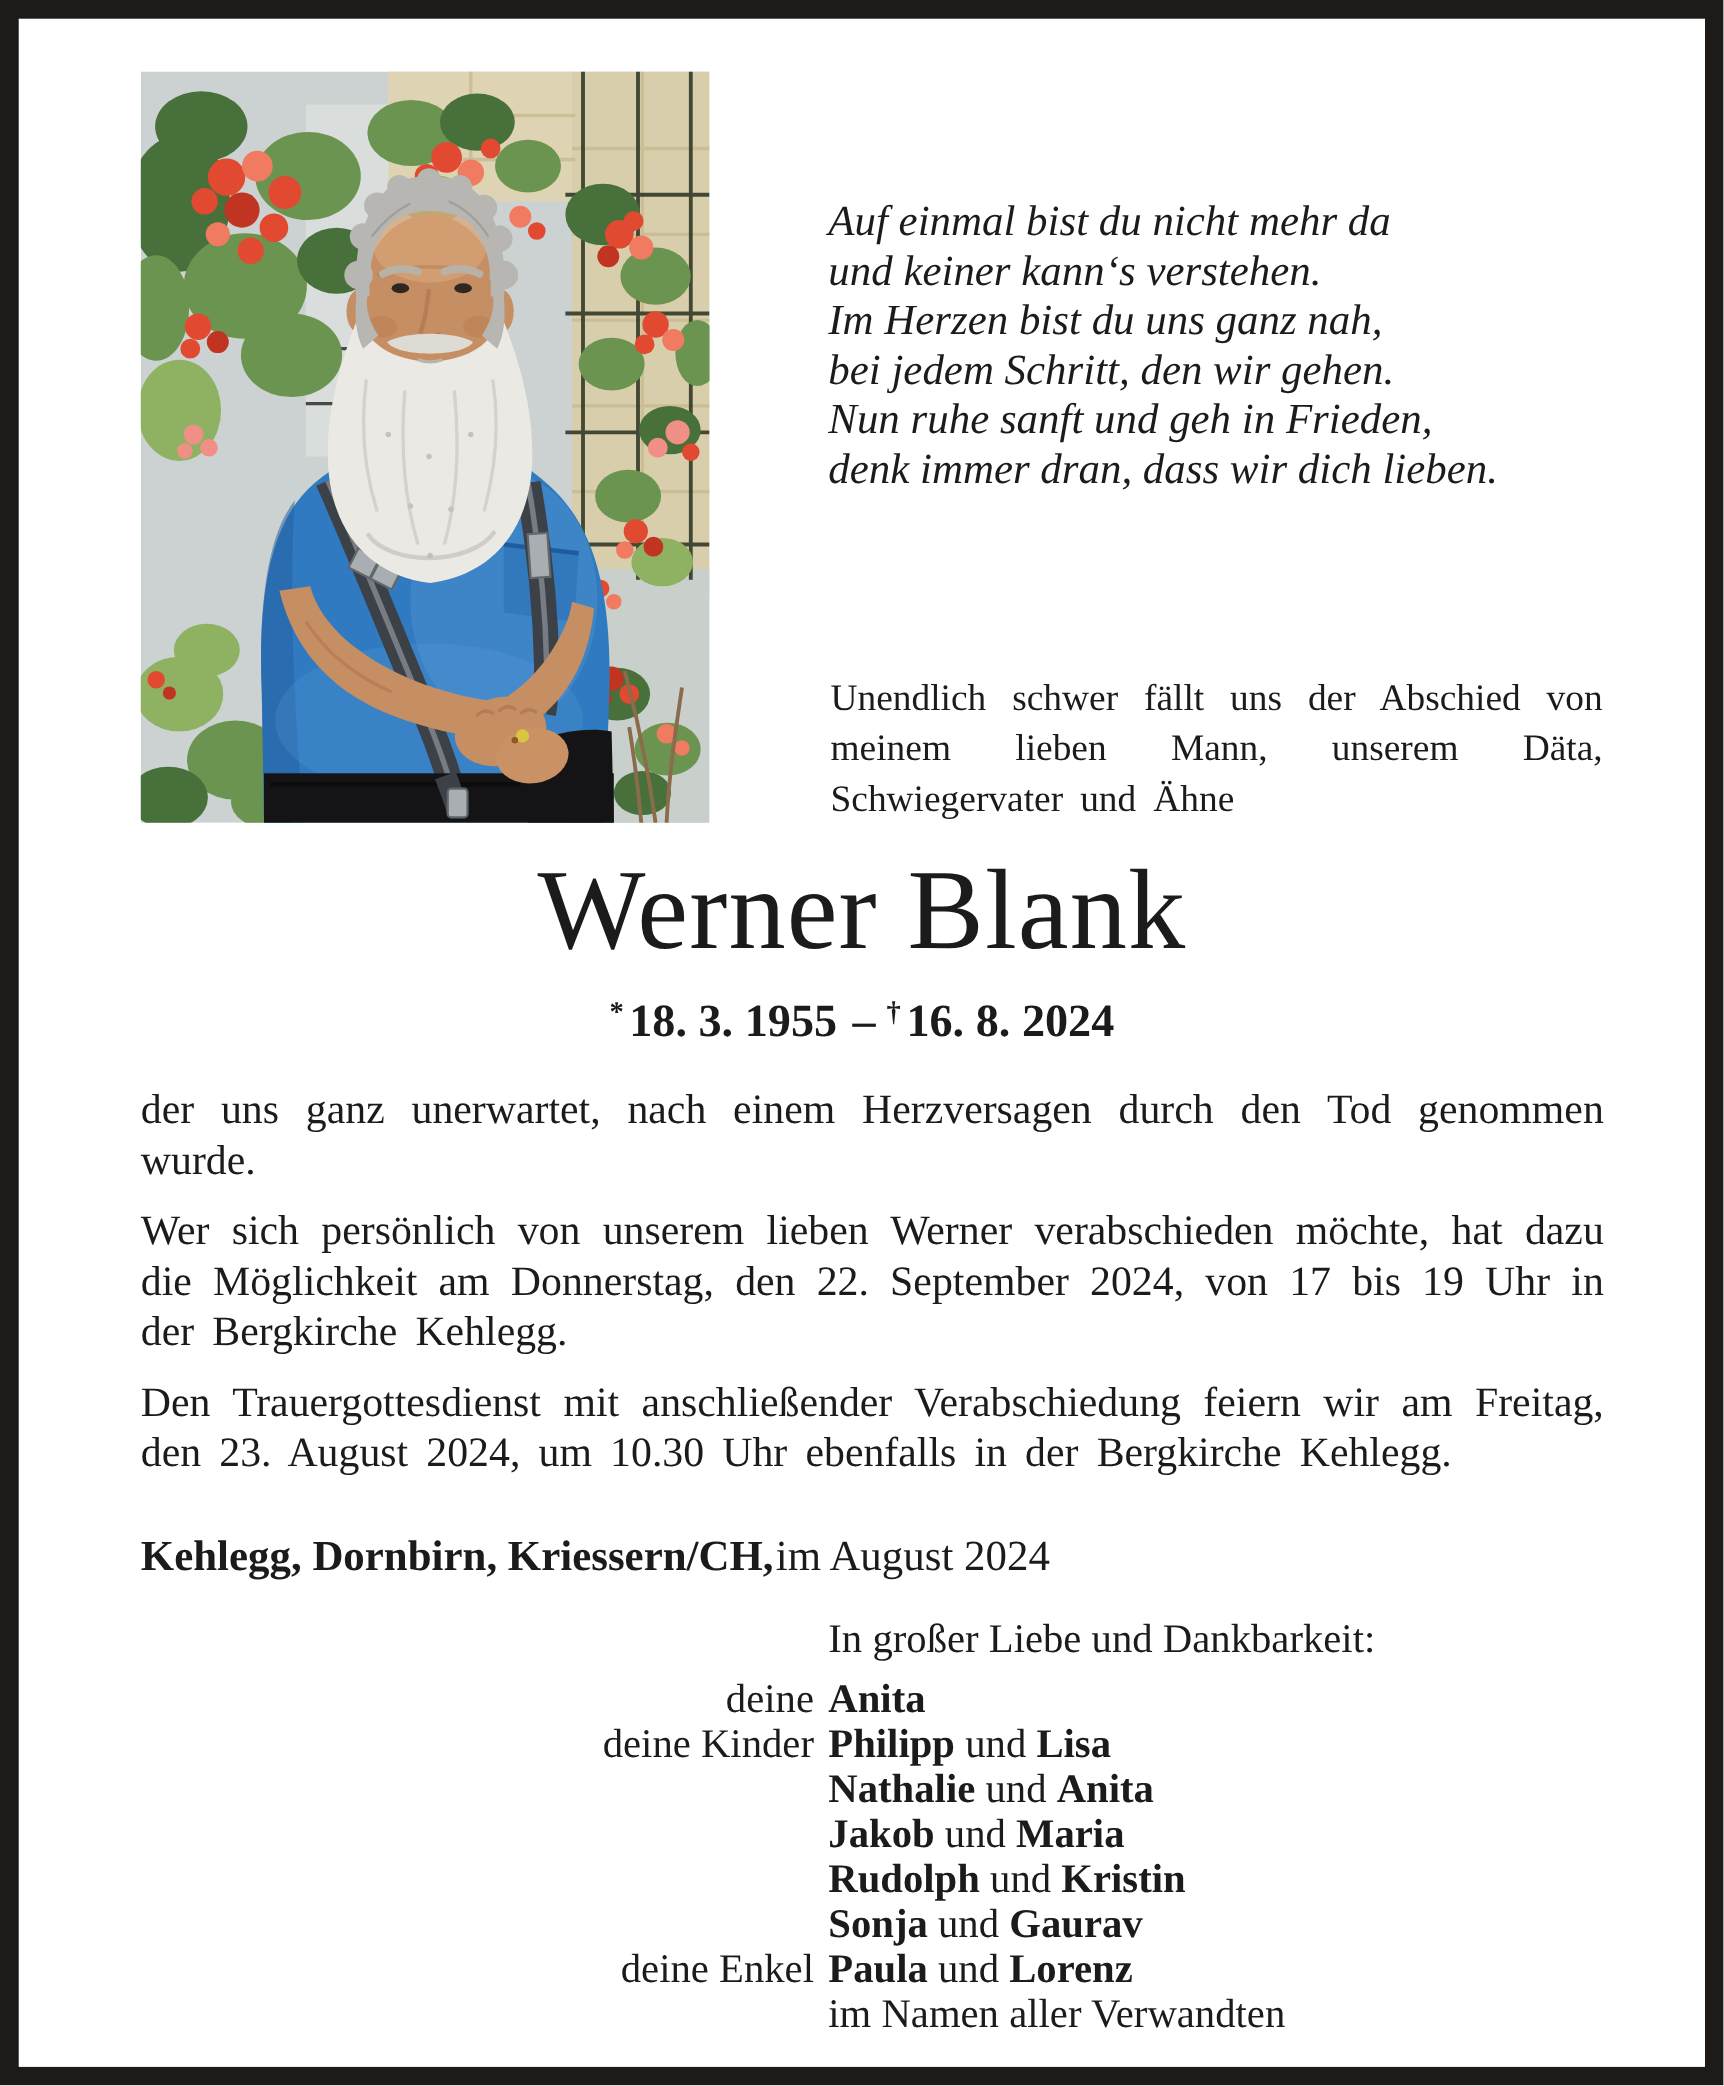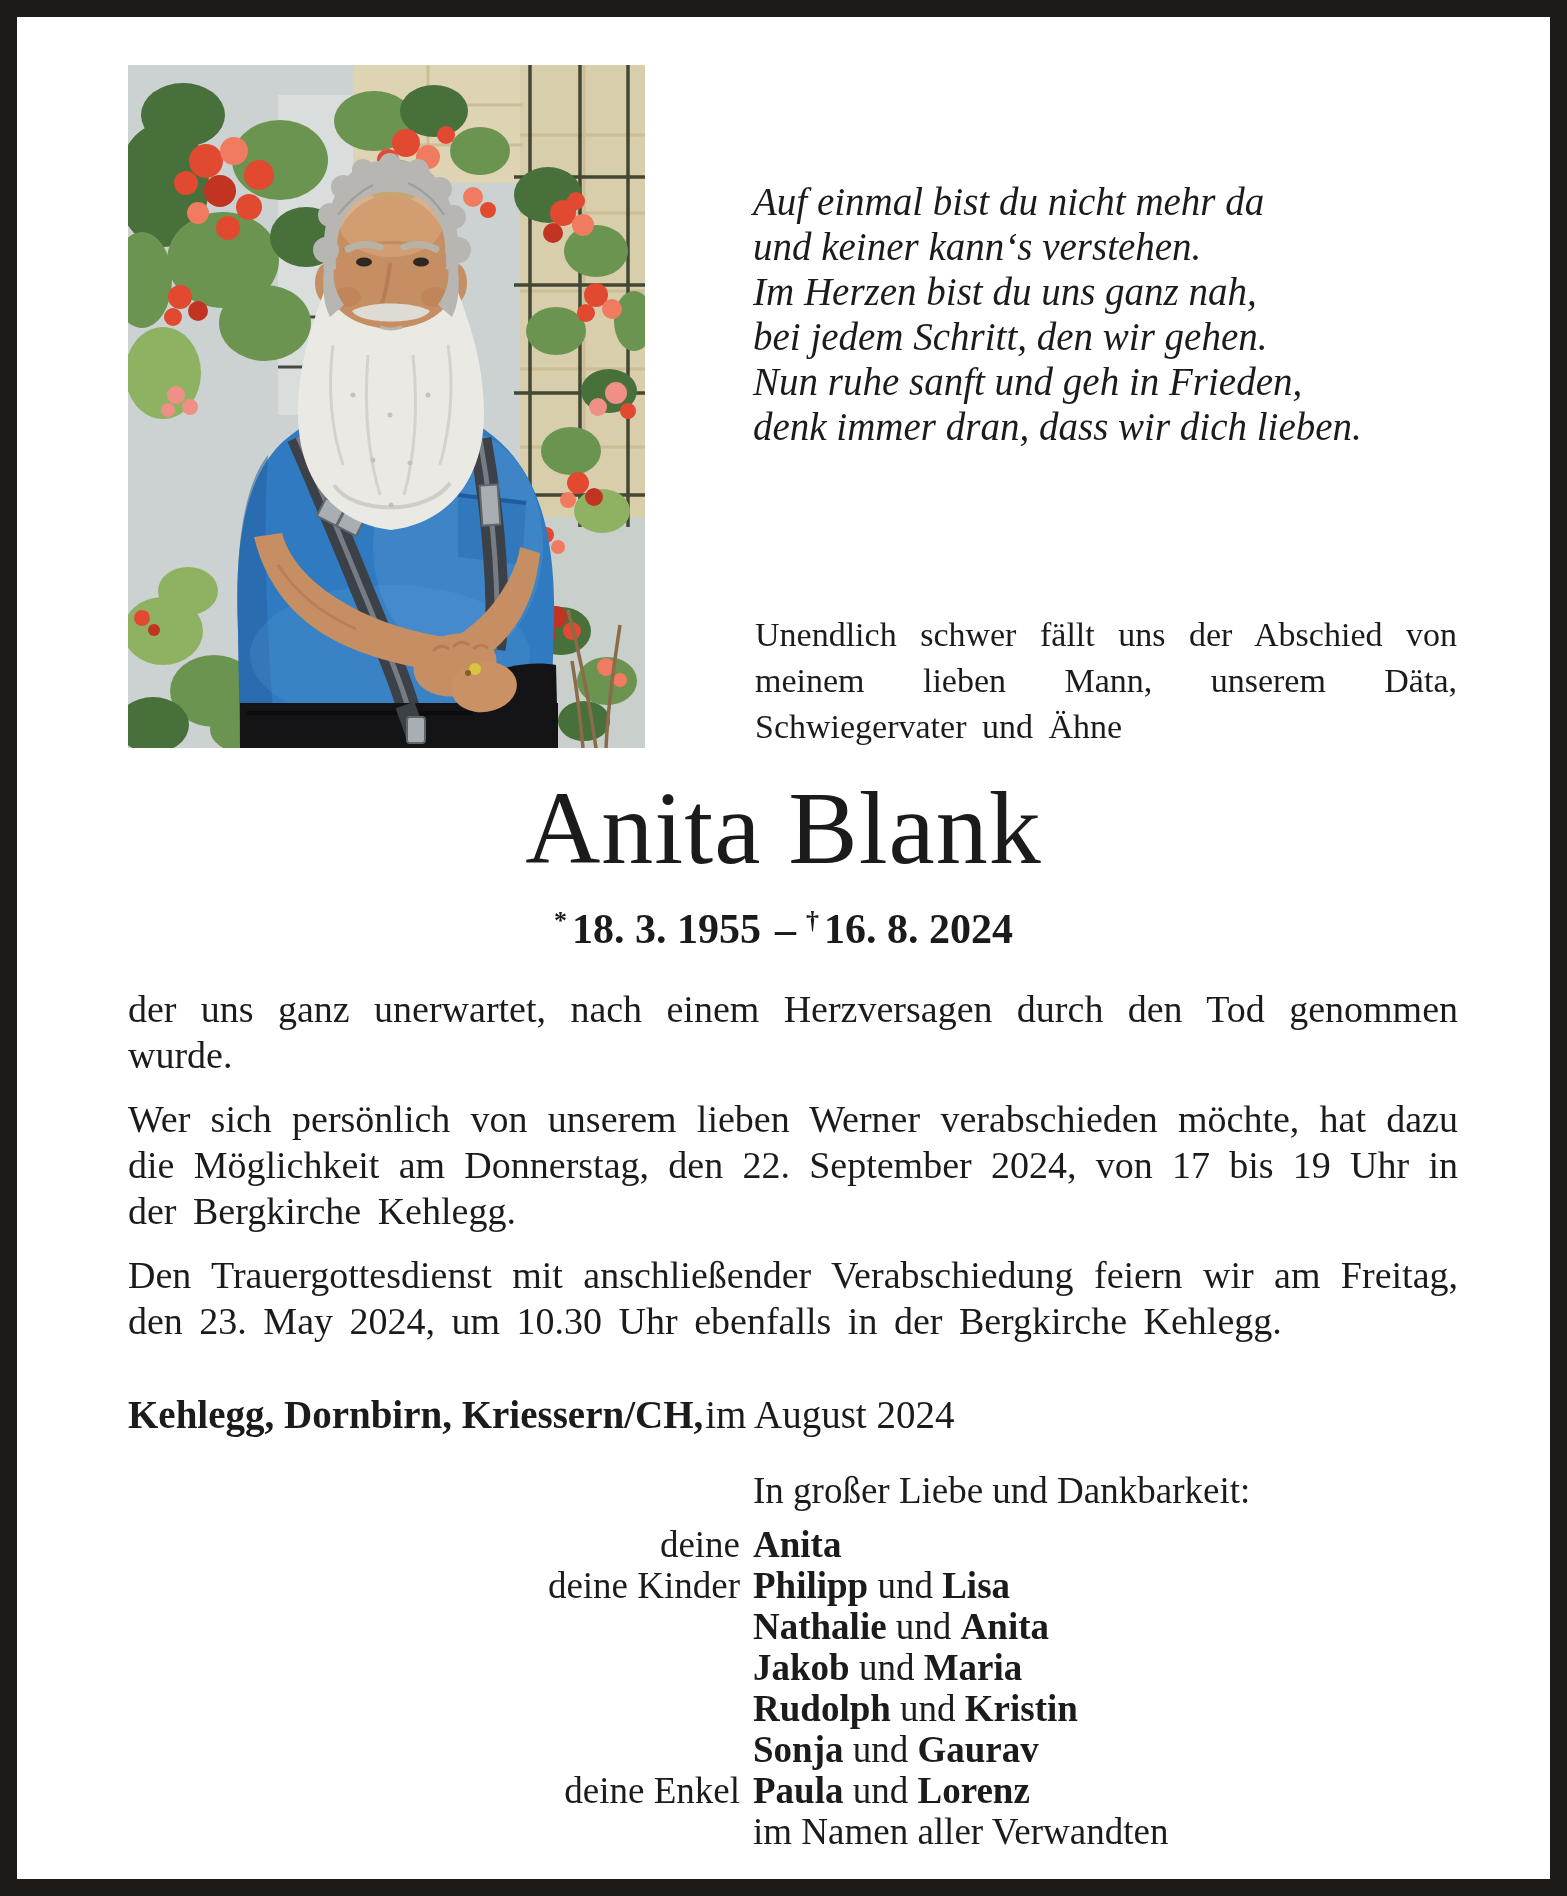--- a/index.html
+++ b/index.html
@@ -210,29 +210,29 @@
     <div class="poem-line">Auf einmal bist du nicht mehr da</div>
     <div class="poem-line">und keiner kann‘s verstehen.</div>
     <div class="poem-line">Im Herzen bist du uns ganz nah,</div>
     <div class="poem-line">bei jedem Schritt, den wir gehen.</div>
     <div class="poem-line">Nun ruhe sanft und geh in Frieden,</div>
     <div class="poem-line">denk immer dran, dass wir dich lieben.</div>
   </div>
 
   <p class="intro">Unendlich schwer fällt uns der Abschied von meinem lieben Mann, unserem Däta, Schwiegervater und Ähne</p>
 
-  <h1 class="name">Anita Blank</h1>
+  <h1 class="name">Werner Blank</h1>
 
   <div class="dates">
     <span class="sym">*</span><span>18. 3. 1955</span><span class="sep">–</span><span class="sym">†</span><span>16. 8. 2024</span>
   </div>
 
   <p class="body-par p1">der uns ganz unerwartet, nach einem Herzversagen durch den Tod genommen wurde.</p>
   <p class="body-par p2">Wer sich persönlich von unserem lieben Werner verabschieden möchte, hat dazu die Möglichkeit am Donnerstag, den 22. September 2024, von 17 bis 19 Uhr in der Bergkirche Kehlegg.</p>
-  <p class="body-par p3">Den Trauergottesdienst mit anschließender Verabschiedung feiern wir am Freitag, den 23. May 2024, um 10.30 Uhr ebenfalls in der Bergkirche Kehlegg.</p>
+  <p class="body-par p3">Den Trauergottesdienst mit anschließender Verabschiedung feiern wir am Freitag, den 23. August 2024, um 10.30 Uhr ebenfalls in der Bergkirche Kehlegg.</p>
 
   <div class="dateline">
     <b>Kehlegg, Dornbirn, Kriessern/CH,</b><span>im August 2024</span>
   </div>
 
   <div class="closing">
     <div class="crow heading">
       <span class="clabel"></span>
       <span class="cnames">In großer Liebe und Dankbarkeit:</span>
     </div>

